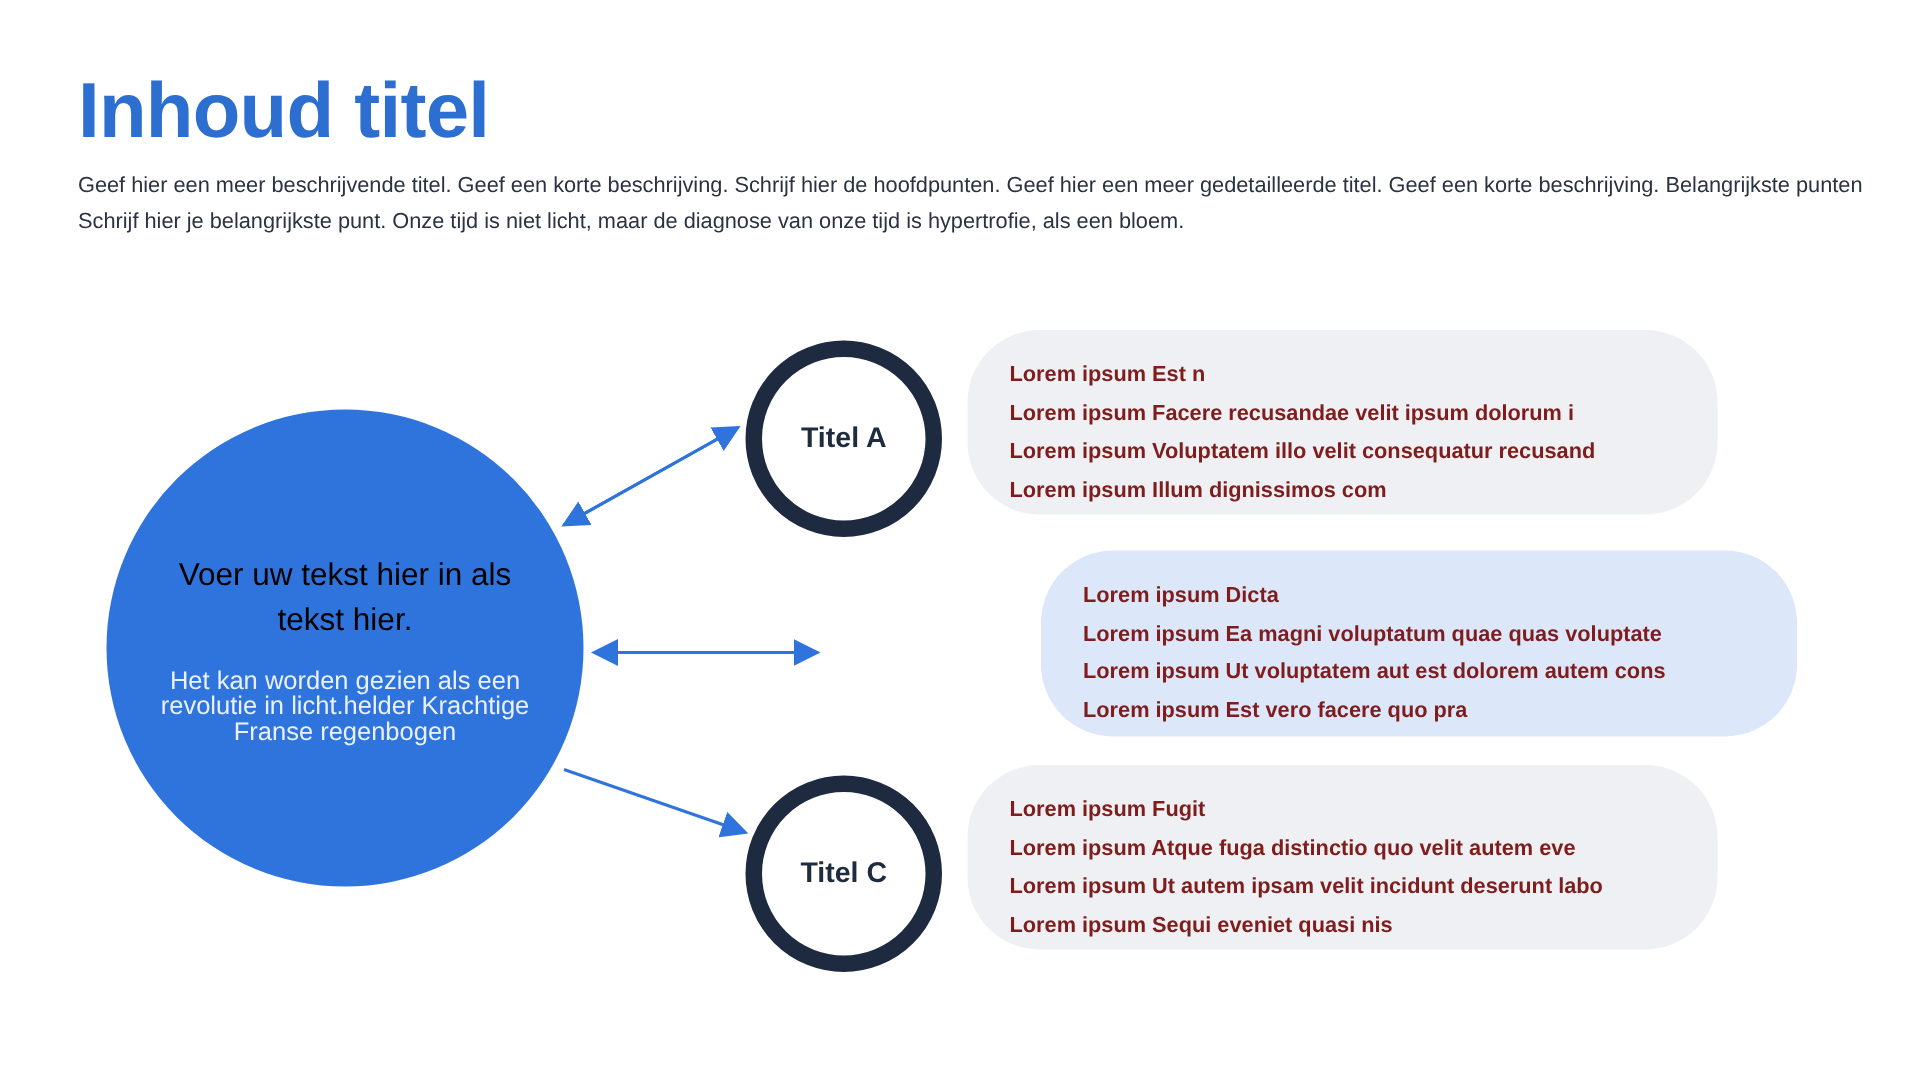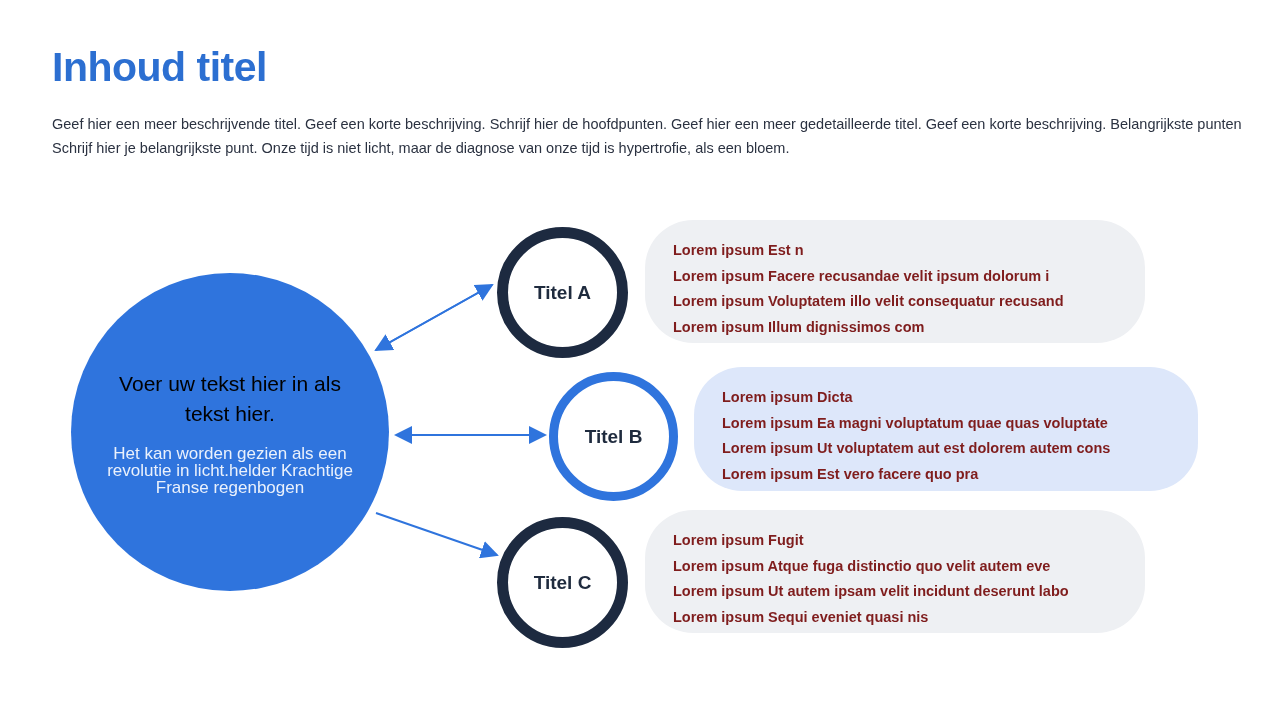--- a/index.html
+++ b/index.html
@@ -18,21 +18,21 @@
     position: absolute;
     left: 0; top: 0;
     width: 1280px;
     height: 720px;
     background: #ffffff;
   }
   .page-title {
     position: absolute;
     left: 52px;
     top: 44px;
-    font-size: 41px;
+    font-size: 52px;
     font-weight: bold;
     color: #2c6fd1;
     letter-spacing: -0.5px;
   }
   .subtitle {
     position: absolute;
     left: 52px;
     top: 112px;
     width: 1196px;
     font-size: 14.5px;
@@ -175,23 +175,20 @@
     </svg>
 
     <div class="main-circle">
       <div class="main-circle-title">Voer uw tekst hier in als tekst hier.</div>
       <div class="main-circle-sub">Het kan worden gezien als een revolutie in licht.helder Krachtige Franse regenbogen</div>
     </div>
 
     <div class="node node-a">
       <span>Titel A</span>
     </div>
-    <div class="node node-b">
-      <span>Titel B</span>
-    </div>
     <div class="node node-c">
       <span>Titel C</span>
     </div>
 
     <div class="panel panel-a">
       <div class="line first">Lorem ipsum Est n</div>
       <div class="line">Lorem ipsum Facere recusandae velit ipsum dolorum i</div>
       <div class="line">Lorem ipsum Voluptatem illo velit consequatur recusand</div>
       <div class="line">Lorem ipsum Illum dignissimos com</div>
     </div>

